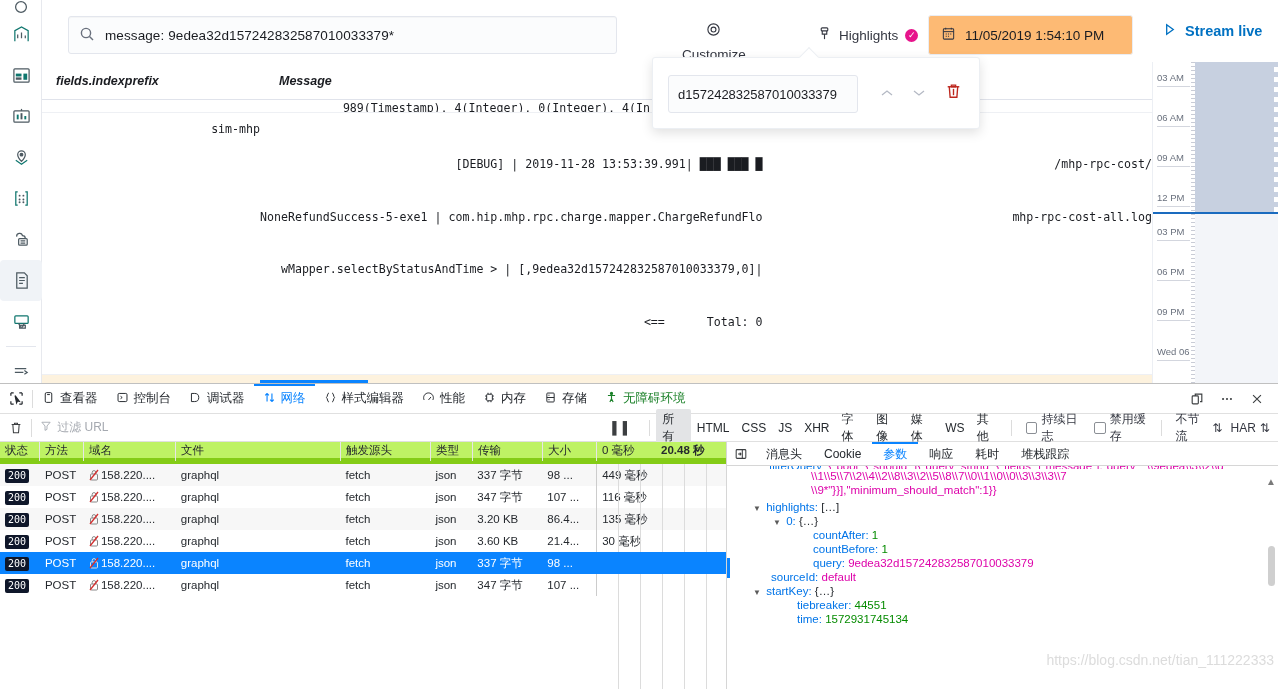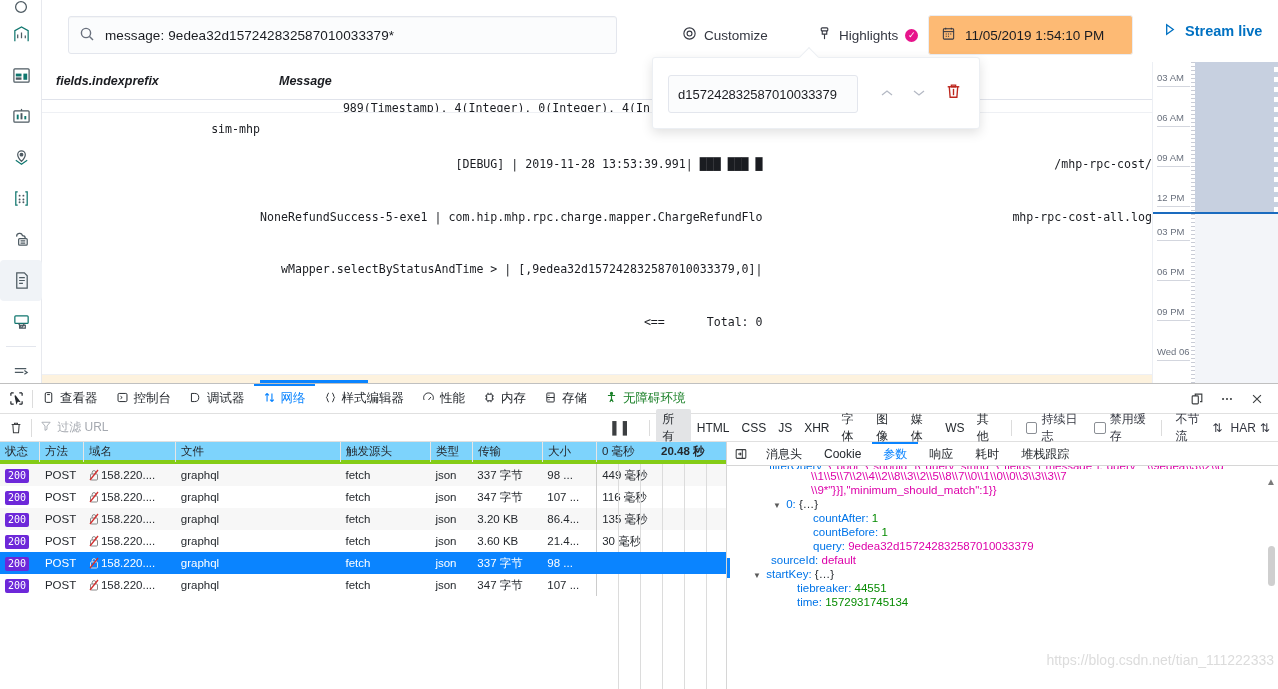--- a/index.html
+++ b/index.html
@@ -46,21 +46,21 @@
     box-shadow: 0 1px 1px rgba(0,0,0,0.03) inset;
   }
   .search-box .mag { flex: 0 0 auto; margin-right: 10px; color: #69707d; }
   .search-text { font-size: 13.5px; color: #1a1c21; white-space: nowrap; letter-spacing: .1px;}
 
   .tbtn {
     position: absolute; top: 22px; height: 26px;
     display: flex; align-items: center; gap: 7px;
     font-size: 13.5px; color: #343741; cursor: pointer;
   }
-  #btn-customize { left: 640px; }
+  #btn-customize { left: 640px; flex-direction: column; }
   #btn-highlights { left: 775px; }
   .pink-dot {
     width: 13px; height: 13px; border-radius: 50%;
     background: #e7148c; display: inline-flex;
     align-items: center; justify-content: center;
     color: #fff; font-size: 9px; line-height: 1;
   }
   .date-box {
     position: absolute; left: 886px; top: 15px; width: 205px; height: 40px;
     border: 1px solid #eaedf3; border-radius: 3px; background: #fdba74;
@@ -146,34 +146,34 @@
   .fb-chip { padding: 2px 6px; border-radius: 2px; color: #25292e; cursor: pointer; }
   .fb-chip.on { background: #e3e4e6; }
   .fb-check { display: flex; align-items: center; gap: 4px; margin-left: 8px; cursor: pointer; }
   .chkbox { width: 12px; height: 12px; border: 1px solid #8b8f95; border-radius: 2px; background: #fff; }
 
   
   .net-wrap { position: relative; height: 248px; display: flex; }
   .net-list { position: relative; width: 727px; border-right: 1px solid #d6d6d6; overflow: hidden; }
   .net-head {
     display: flex; height: 22px; align-items: center;
-    border-bottom: 4px solid #84cc16; background: #7dd3fc;
+    border-bottom: 6px solid #84cc16; background: #bef264;
     font-size: 11.5px; color: #25292e;
   }
   .net-head > div { border-right: 1px solid #e6e6e6; height: 22px; line-height: 22px; padding-left: 5px; overflow: hidden; }
   .net-row {
     display: flex; height: 22px; align-items: center; font-size: 11.5px; color: #25292e;
   }
   .net-row:nth-child(even) { background: #f7f7f7; }
   .net-row.sel { background: #0a84ff; color: #fff; }
   .net-row > div { height: 22px; line-height: 22px; padding-left: 5px; overflow: hidden; white-space: nowrap; }
   .w-status { width: 40px; } .w-method { width: 44px; } .w-domain { width: 92px; }
   .w-file { width: 165px; } .w-init { width: 90px; } .w-type { width: 42px; }
   .w-transfer { width: 70px; } .w-size { width: 54px; }
-  .badge200 { display: inline-block; background: #6d28d9; color: #fff;
+  .badge200 { display: inline-block; background: #0f172a; color: #fff;
     font-family: "DejaVu Sans Mono","Liberation Mono",monospace; font-size: 10px;
     padding: 0 3px; border-radius: 2px; line-height: 14px; }
   .lockicon { display: inline-block; width: 10px; height: 12px; vertical-align: -2px; margin-right: 2px; }
   .wf-grid { position: absolute; inset: 0;
     background-image: repeating-linear-gradient(90deg,#e6e6e6 0 1px, transparent 1px 44px); }
 
   
   .net-detail { position: relative; flex: 1 1 auto; overflow: hidden; background: #fff; }
   .nd-tabs { display: flex; align-items: center; height: 24px; border-bottom: 1px solid #d6d6d6; font-size: 12px; }
   .nd-icon { width: 28px; display: flex; align-items: center; justify-content: center; color: #3c3f41; }
@@ -737,20 +737,25 @@
             <span class="jkey">filterQuery:</span>
             <span class="jstr">{"bool":{"should":[{"query_string":{"fields":["message"],"query":"\\9edea\\3\\2\\d</span>
           </div>
           <div class="jrow" style="padding-left:84px">
             <span class="jstr">\\1\\5\\7\\2\\4\\2\\8\\3\\2\\5\\8\\7\\0\\1\\0\\0\\3\\3\\3\\7</span>
           </div>
           <div class="jrow" style="padding-left:84px">
             <span class="jstr">\\9*"}}],"minimum_should_match":1}}</span>
           </div>
 
+          <div class="jrow" style="padding-left:26px;padding-top:4px">
+            <span class="tri">▼</span>
+            <span class="jkey">highlights:</span>
+            <span style="color:#25292e">[…]</span>
+          </div>
           <div class="jrow" style="padding-left:46px">
             <span class="tri">▼</span>
             <span class="jkey">0:</span>
             <span style="color:#25292e">{…}</span>
           </div>
           <div class="jrow" style="padding-left:86px">
             <span class="jkey-prop">countAfter:</span>
             <span class="jnum">1</span>
           </div>
           <div class="jrow" style="padding-left:86px">

